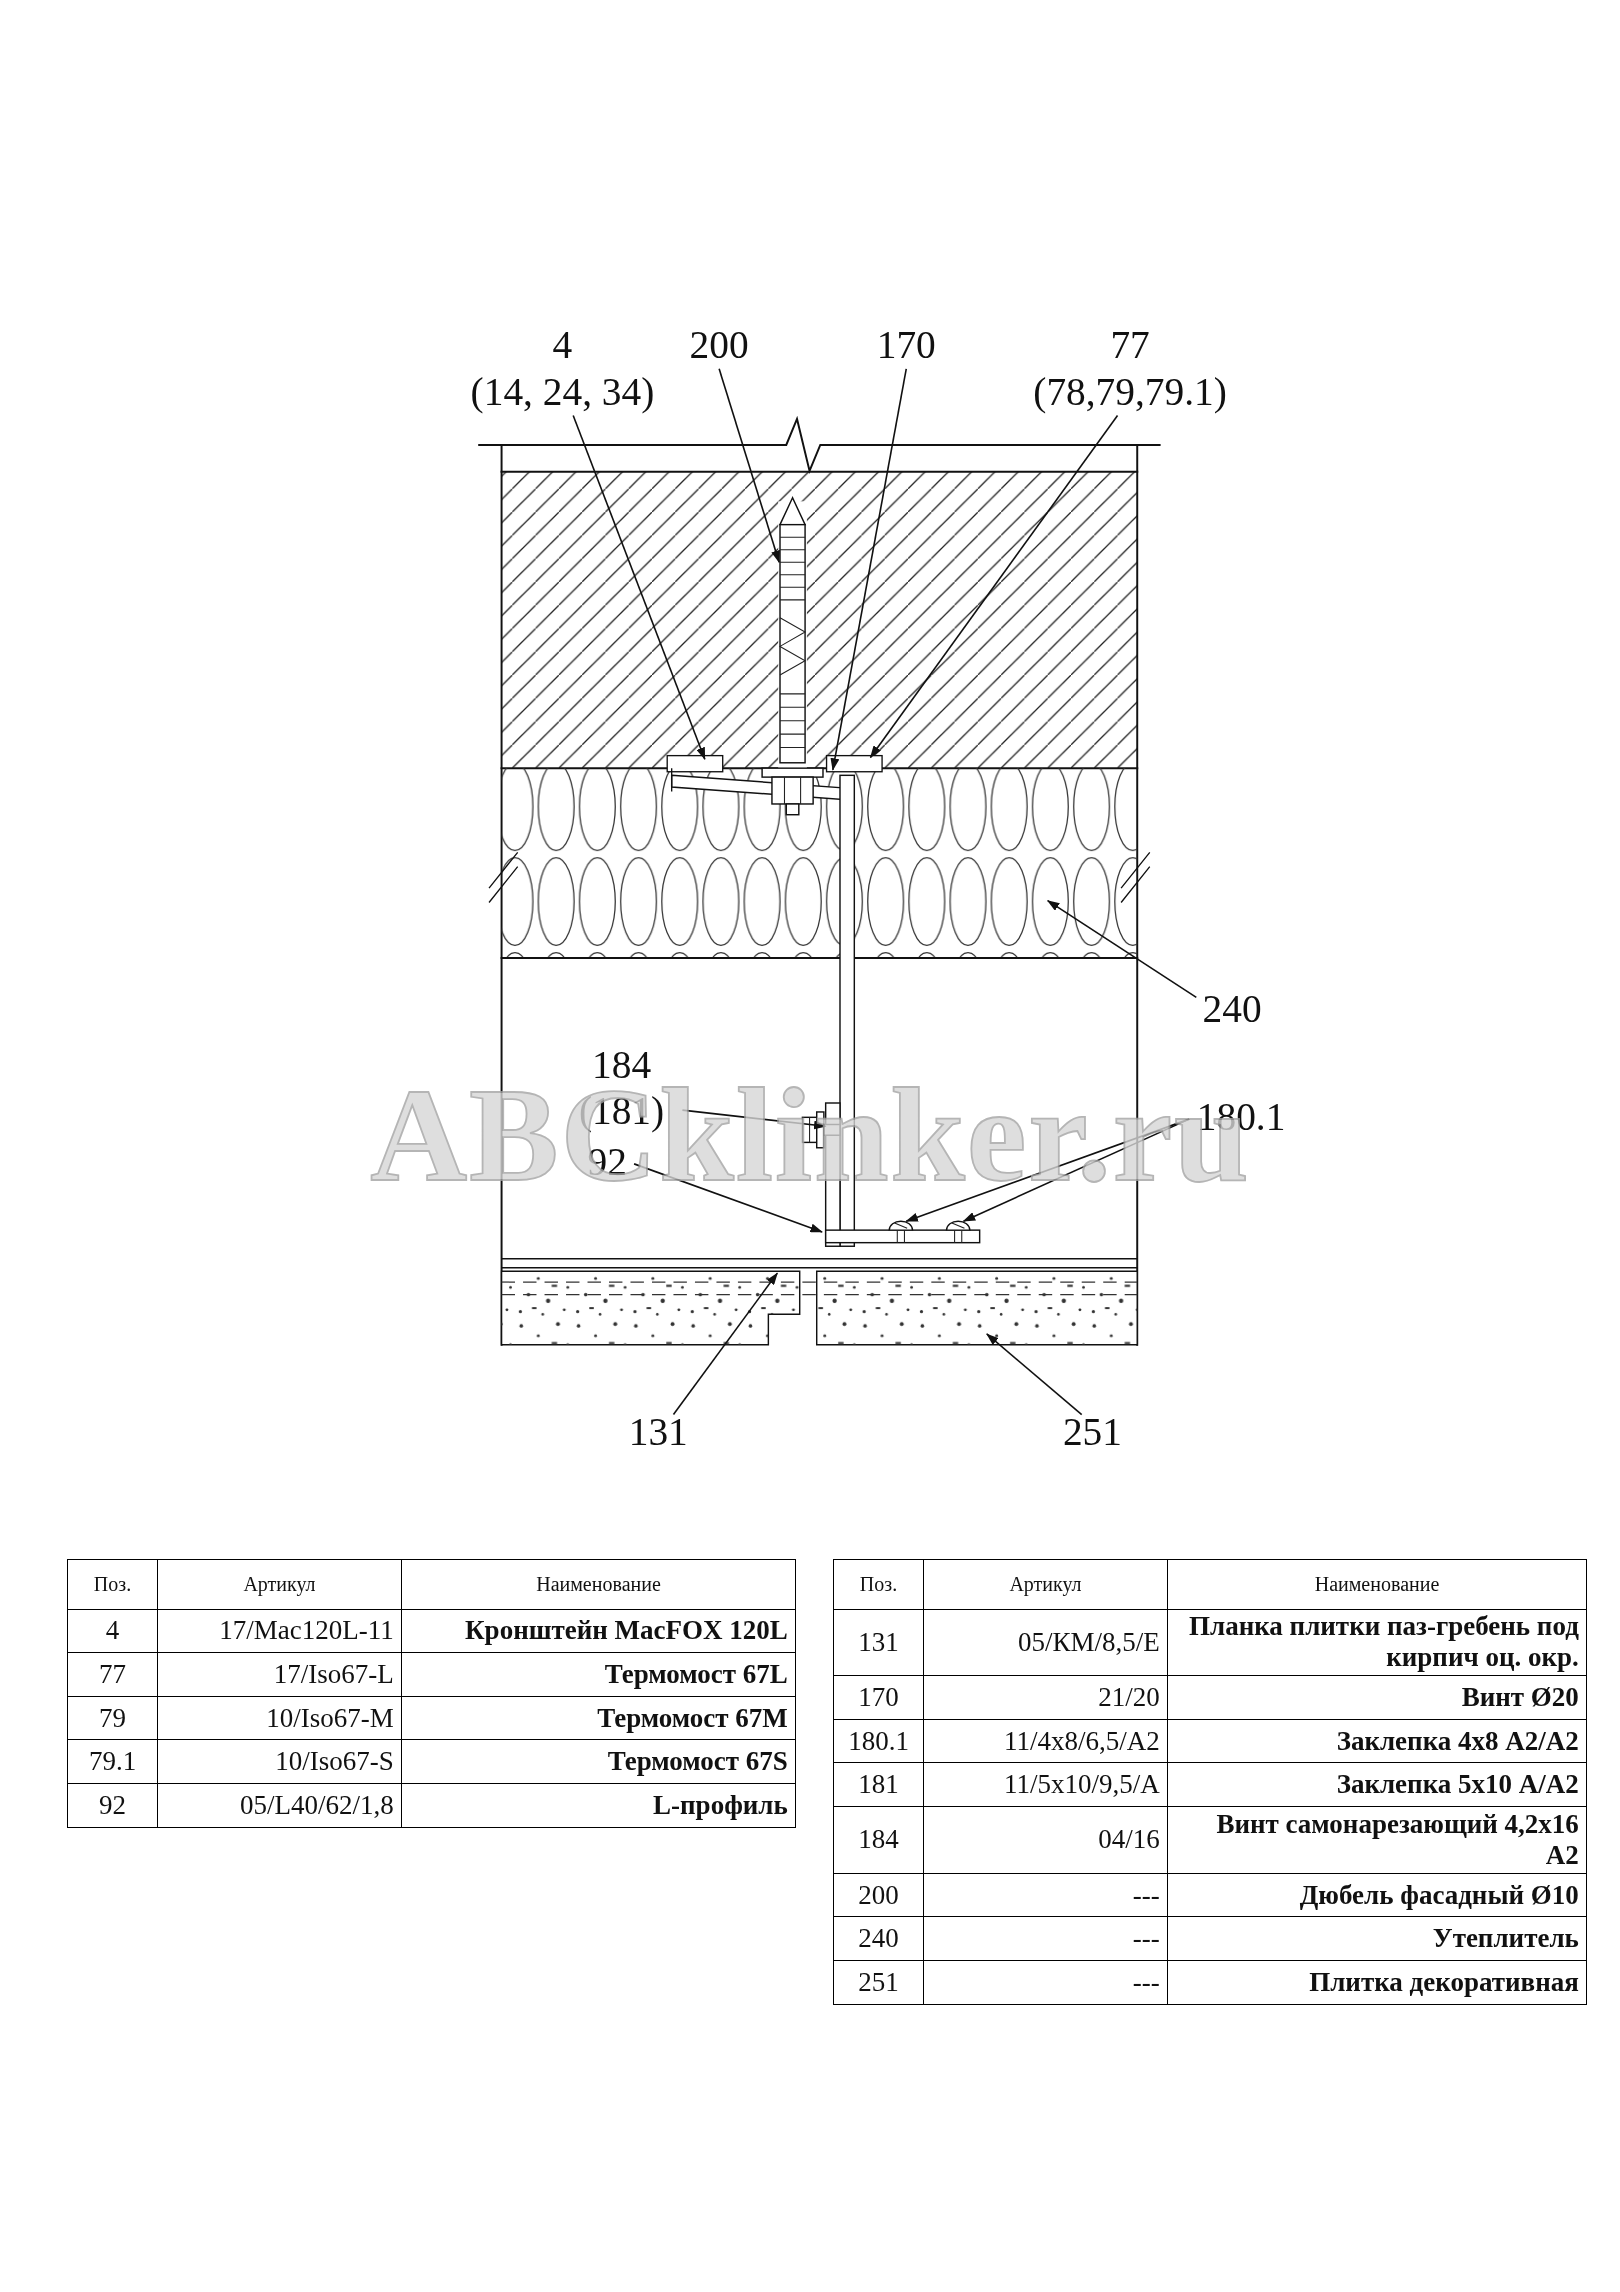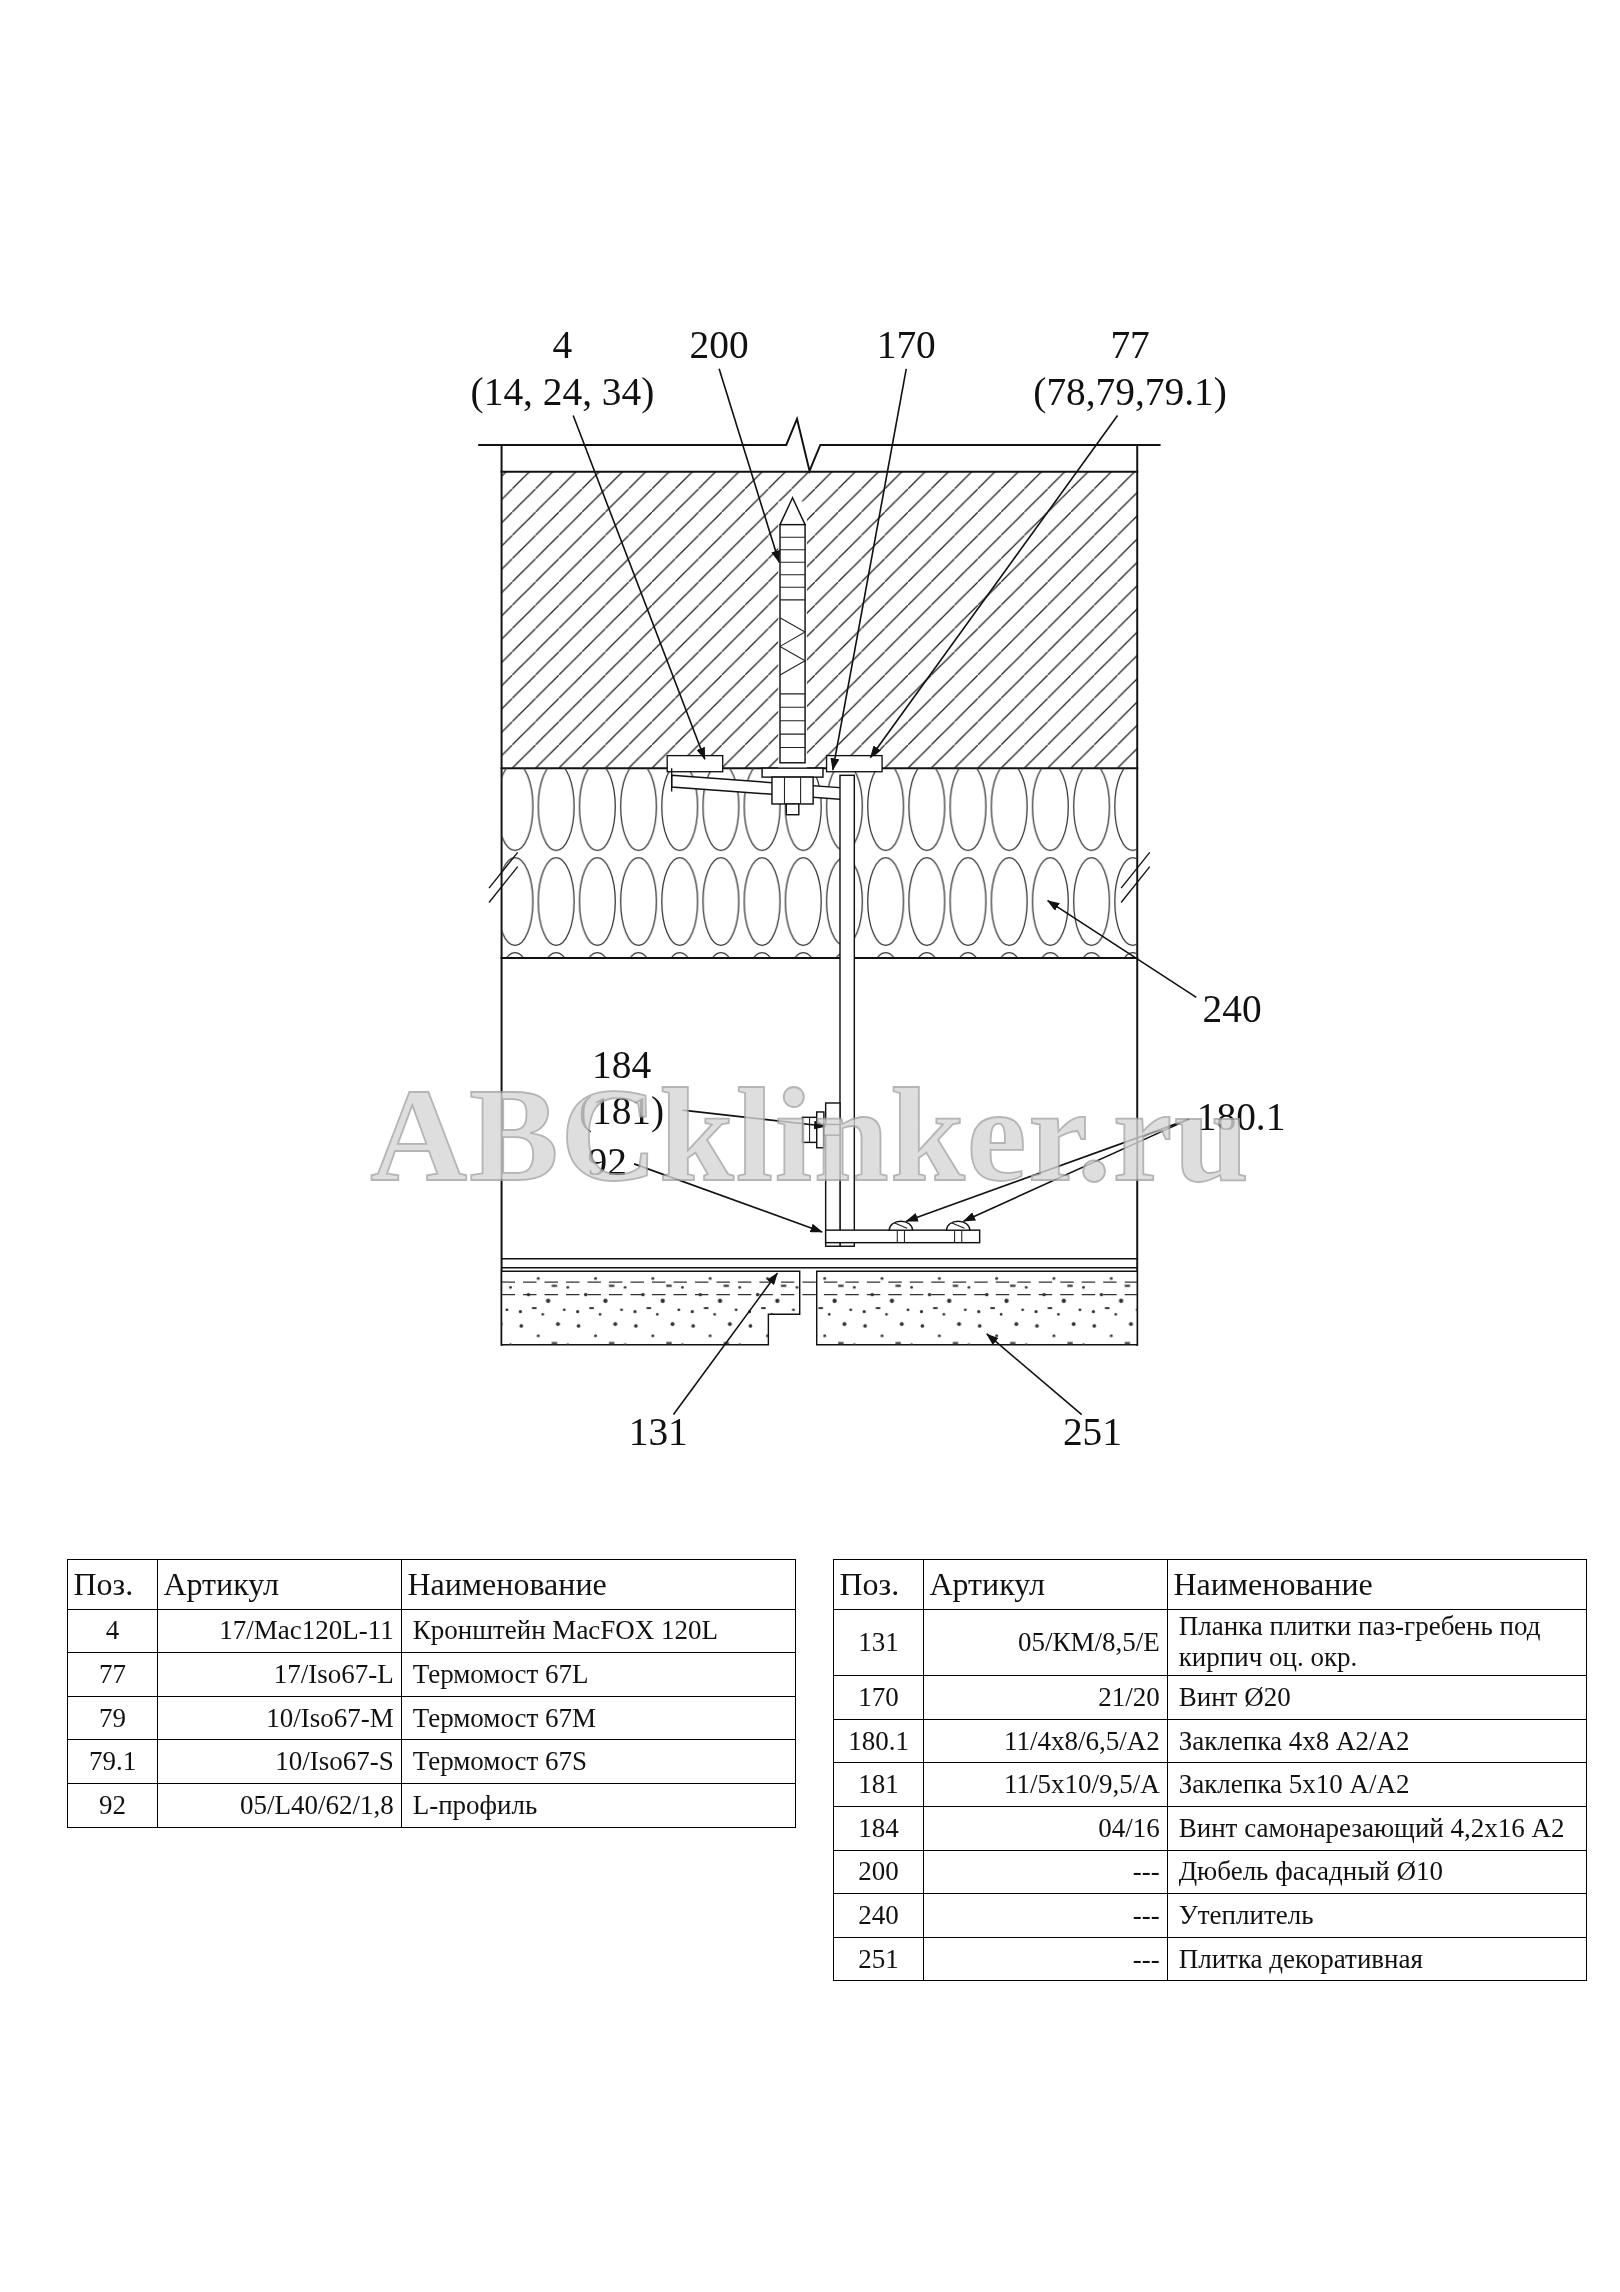--- a/index.html
+++ b/index.html
@@ -17,25 +17,25 @@
   .s2{stroke:#111;stroke-width:2.2;fill:none;stroke-linecap:square;}
   .s1{stroke:#111;stroke-width:1.5;fill:none;}
   .thin{stroke:#222;stroke-width:1.2;fill:none;}
   .dash{stroke:#333;stroke-width:1.4;fill:none;stroke-dasharray:15 9;}
   .wfill{fill:#ffffff;stroke:#111;stroke-width:1.6;}
   .ldr{stroke:#111;stroke-width:1.8;fill:none;marker-end:url(#arrow);}
   
   .ptable{position:absolute;}
   .ptable table{border-collapse:collapse;table-layout:fixed;width:100%;}
   .ptable th,.ptable td{border:1.8px solid #000;vertical-align:middle;}
-  .ptable th{font-weight:normal;font-size:32px;text-align:left;height:45px;padding:1.8px 5.4px;}
+  .ptable th{font-weight:normal;font-size:20px;text-align:center;height:45px;padding:1.8px 5.4px;}
   .ptable td{font-size:27px;height:39px;padding:1.8px 7.2px;line-height:1.15;}
   td.pos{text-align:center;}
   td.art{text-align:right;padding-left:14.3px;}
-  td.nm{text-align:left;padding-left:10.7px;}
+  td.nm{text-align:right;padding-left:10.7px;font-weight:bold;}
 </style>
 </head>
 <body>
 
 <div class="page">
 
   <svg width="1620" height="1522" viewBox="0 0 1809 1700">
     <defs>
       <pattern id="hatch" width="26" height="26" patternUnits="userSpaceOnUse">
         <path d="M-3,29 L29,-3" stroke="#222" stroke-width="1.4"></path>

